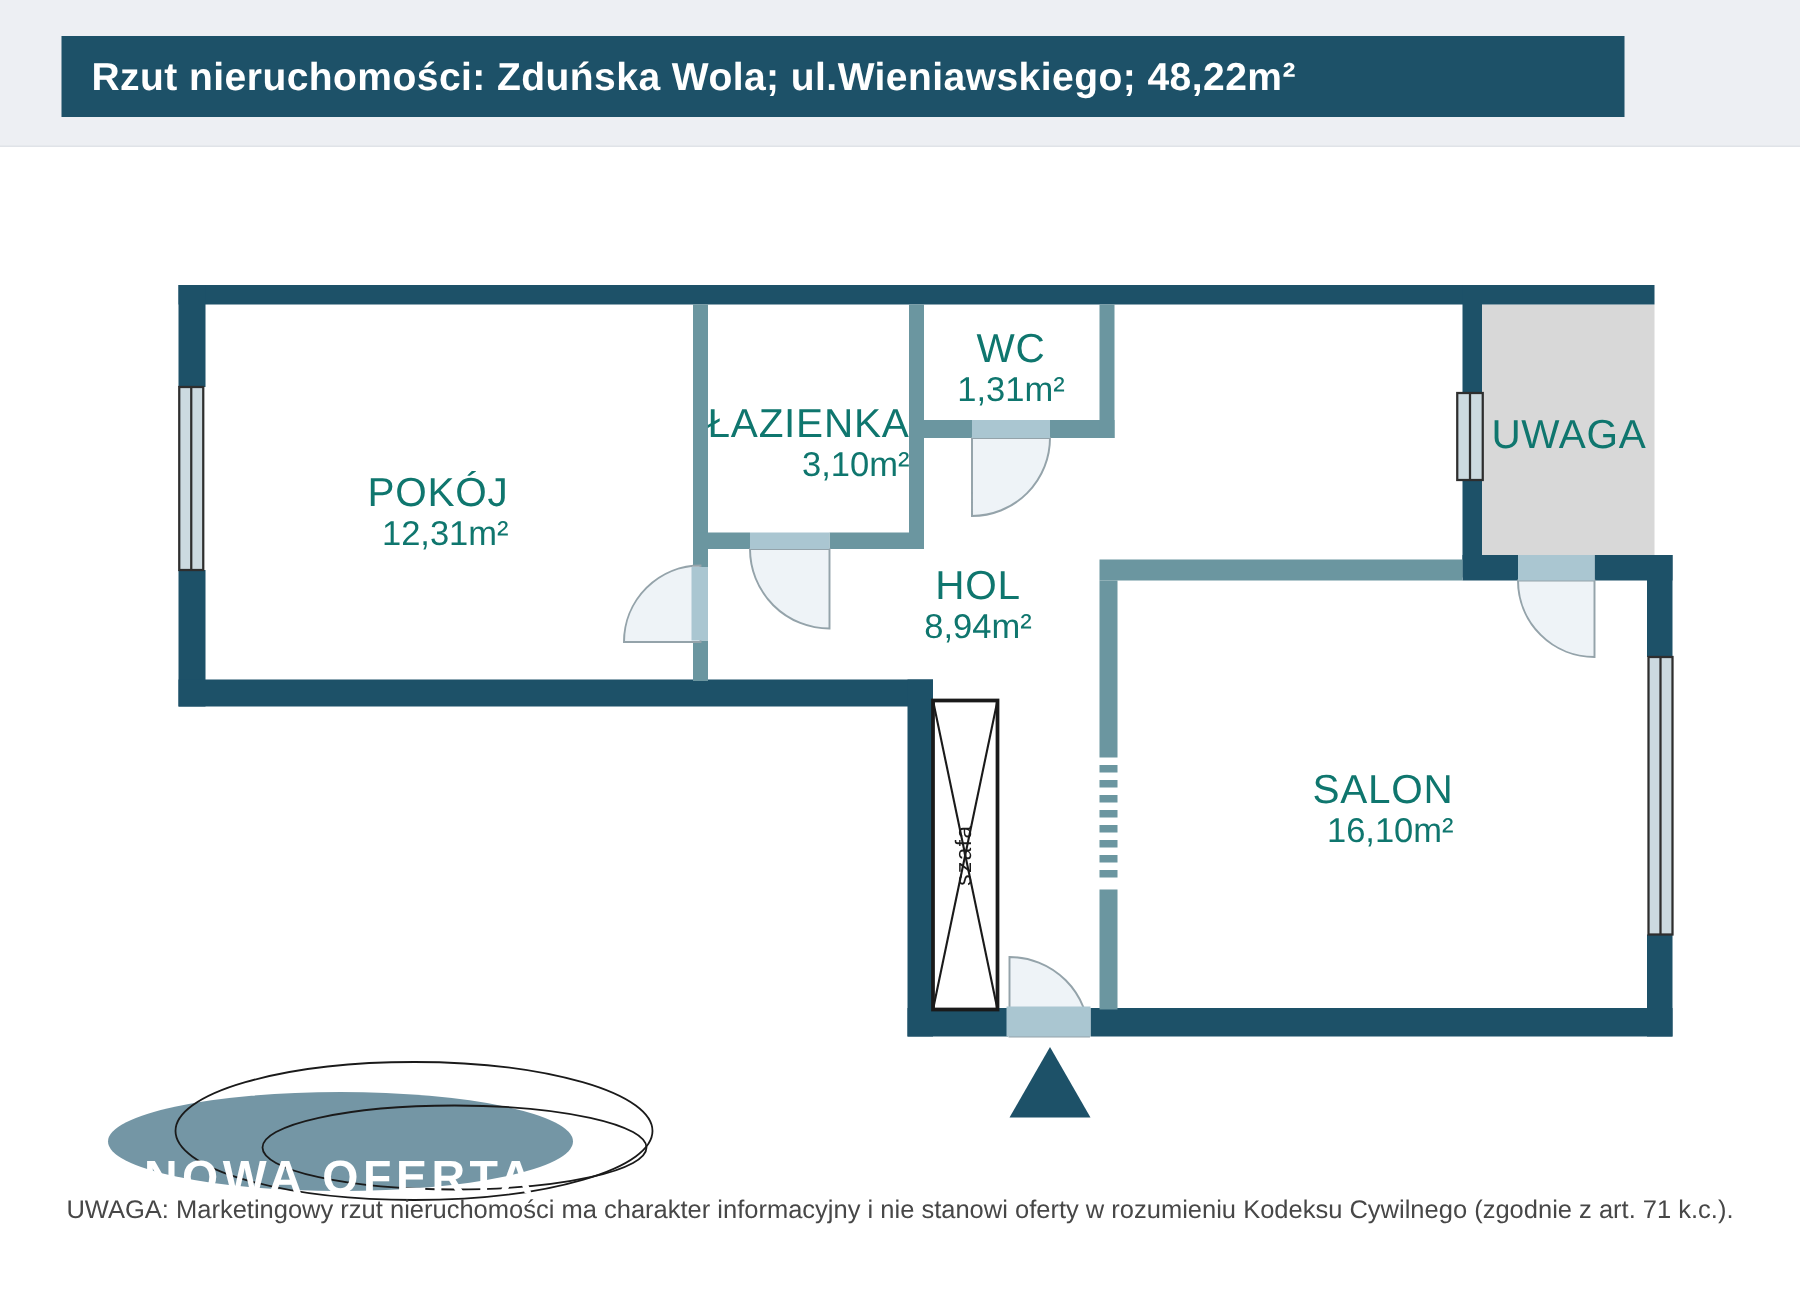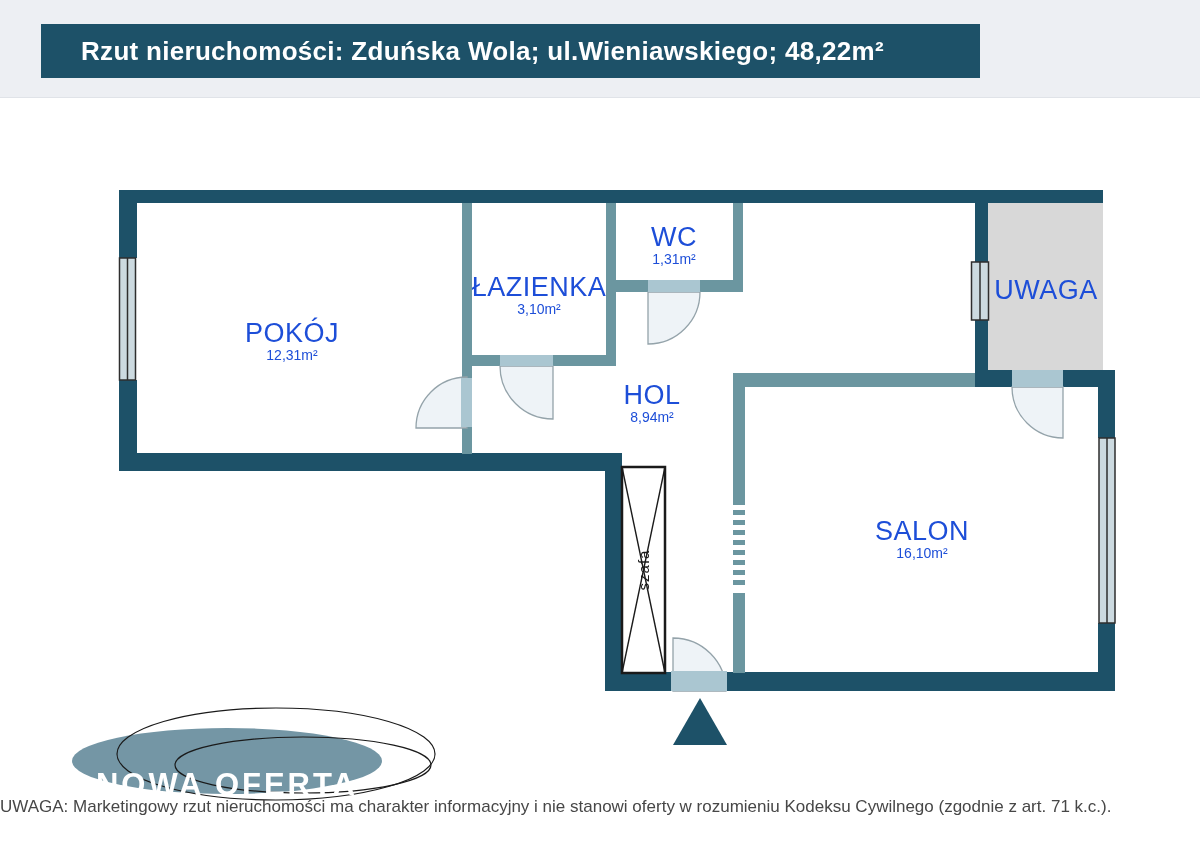--- a/index.html
+++ b/index.html
@@ -5,43 +5,43 @@
   html,body{margin:0;padding:0;}
   body{font-family:"Liberation Sans", sans-serif;}
   .page{
     position:relative;width:1200px;height:860px;background:#ffffff;overflow:hidden;
   }
   .top-band{
     position:absolute;left:0;top:0;width:1200px;height:97px;
     background:#edeff3;border-bottom:1px solid #e0e3e8;
   }
   .header-bar{
-    position:absolute;left:41px;top:24px;width:939px;height:54px;
-    background:#1d5168;display:flex;align-items:center;padding-left:40px;box-sizing:border-box;
+    position:absolute;left:41px;top:24px;width:1042px;height:54px;
+    background:#1d5168;display:flex;align-items:center;padding-left:20px;box-sizing:border-box;
   }
   .header-bar .title{
     color:#ffffff;font-size:26px;font-weight:bold;letter-spacing:0.3px;white-space:nowrap;
   }
   .plan-svg{position:absolute;left:0;top:0;width:1200px;height:860px;}
   .room-label{
     position:absolute;transform:translate(-50%,-50%);
-    text-align:center;color:#1d4ed8;white-space:nowrap;line-height:1.12;
+    text-align:center;color:#0f766e;white-space:nowrap;line-height:1.12;
   }
   .room-name{font-size:27px;letter-spacing:0.5px;}
-  .room-area{font-size:14px;}
+  .room-area{font-size:23px;text-align:right;}
   .wardrobe-label{
     position:absolute;left:643px;top:570px;transform:translate(-50%,-50%) rotate(-90deg);
     font-size:15px;color:#1a1a1a;letter-spacing:1px;
   }
   .badge-label{
     position:absolute;left:227px;top:761px;transform:translate(-50%,-50%);
     color:#ffffff;font-size:31px;font-weight:600;letter-spacing:3px;white-space:nowrap;margin-top:24px;
   }
   .footer{
-    position:absolute;left:0;width:1200px;
+    position:absolute;left:0;width:1200px;text-align:center;
     color:#474747;font-size:17px;line-height:22px;
   }
   .footer.line1{top:796px;}
   .footer.line2{top:818px;}
 </style>
 </head>
 <body>
 
 <div class="page">
 

